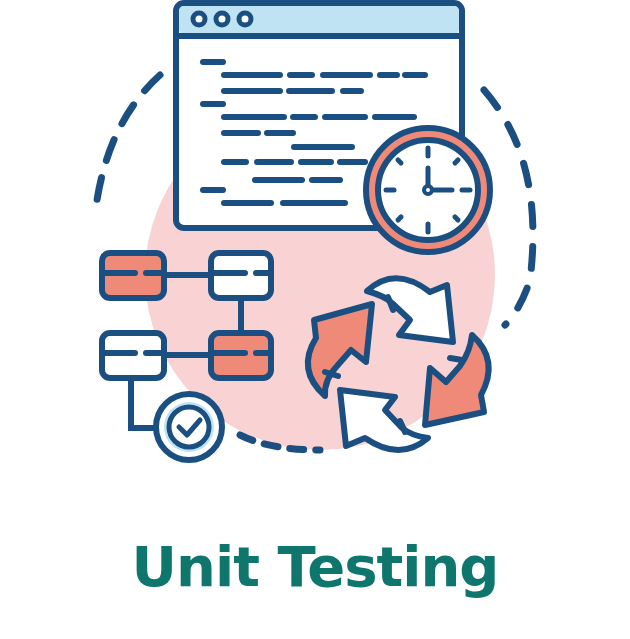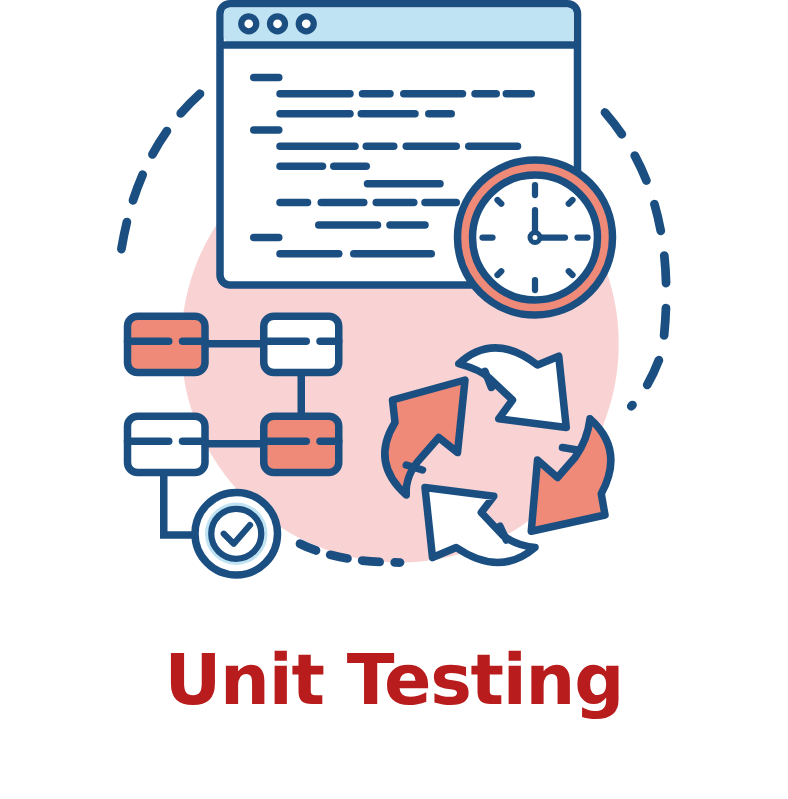--- a/index.html
+++ b/index.html
@@ -1,21 +1,21 @@
 <!DOCTYPE html>
 <html><head>
   <meta charset="utf-8">
   <style>
     html, body { margin: 0; padding: 0; background: #ffffff; }
     body { width: 630px; height: 639px; position: relative; overflow: hidden; font-family: "DejaVu Sans", sans-serif; }
     #art { position: absolute; left: 0; top: 0; width: 630px; height: 500px; }
     .title {
-      position: absolute; left: 0; top: 512px; width: 630px; text-align: center;
+      position: absolute; left: 0; top: 534px; width: 630px; text-align: center;
       font-family: "DejaVu Sans", sans-serif; font-weight: bold; font-size: 56px;
-      letter-spacing: -1px; color: #b91c1c;
+      letter-spacing: -1px; color: #0f766e;
     }
   </style>
 </head>
 <body>
 
 <svg id="art" viewBox="0 0 630 500" xmlns="http://www.w3.org/2000/svg">
 
   <circle cx="320" cy="275" r="175" fill="#f9d3d3"></circle>
 
   <g fill="none" stroke="#1b4f82" stroke-width="7" stroke-linecap="round">

